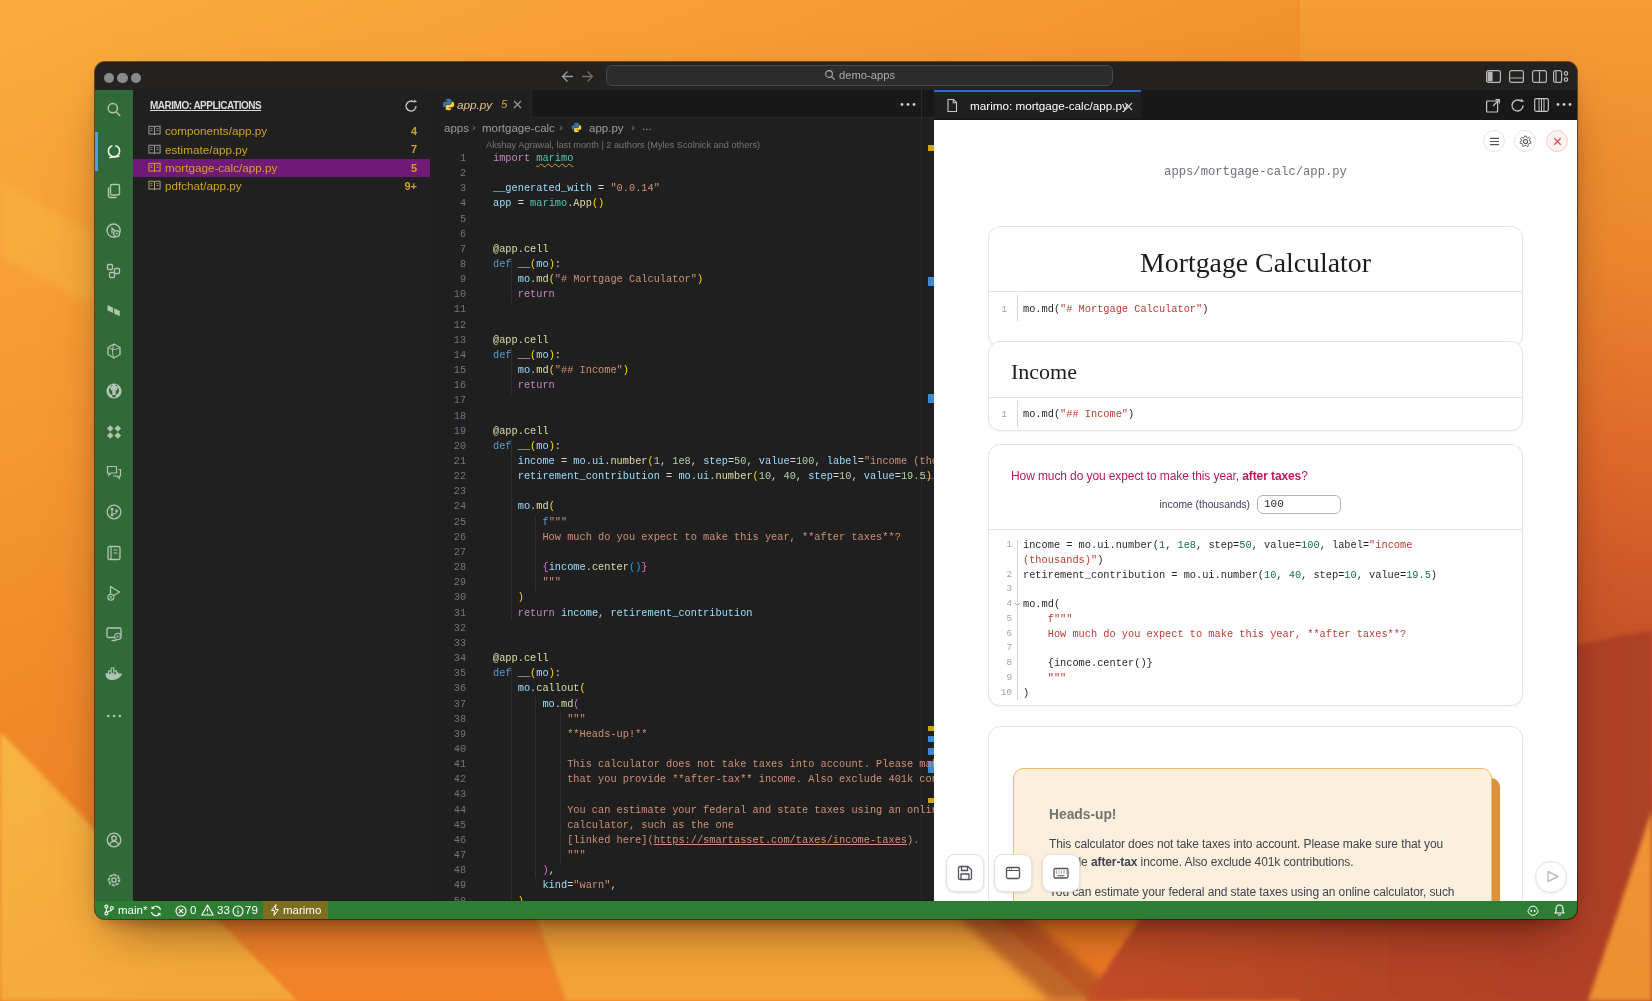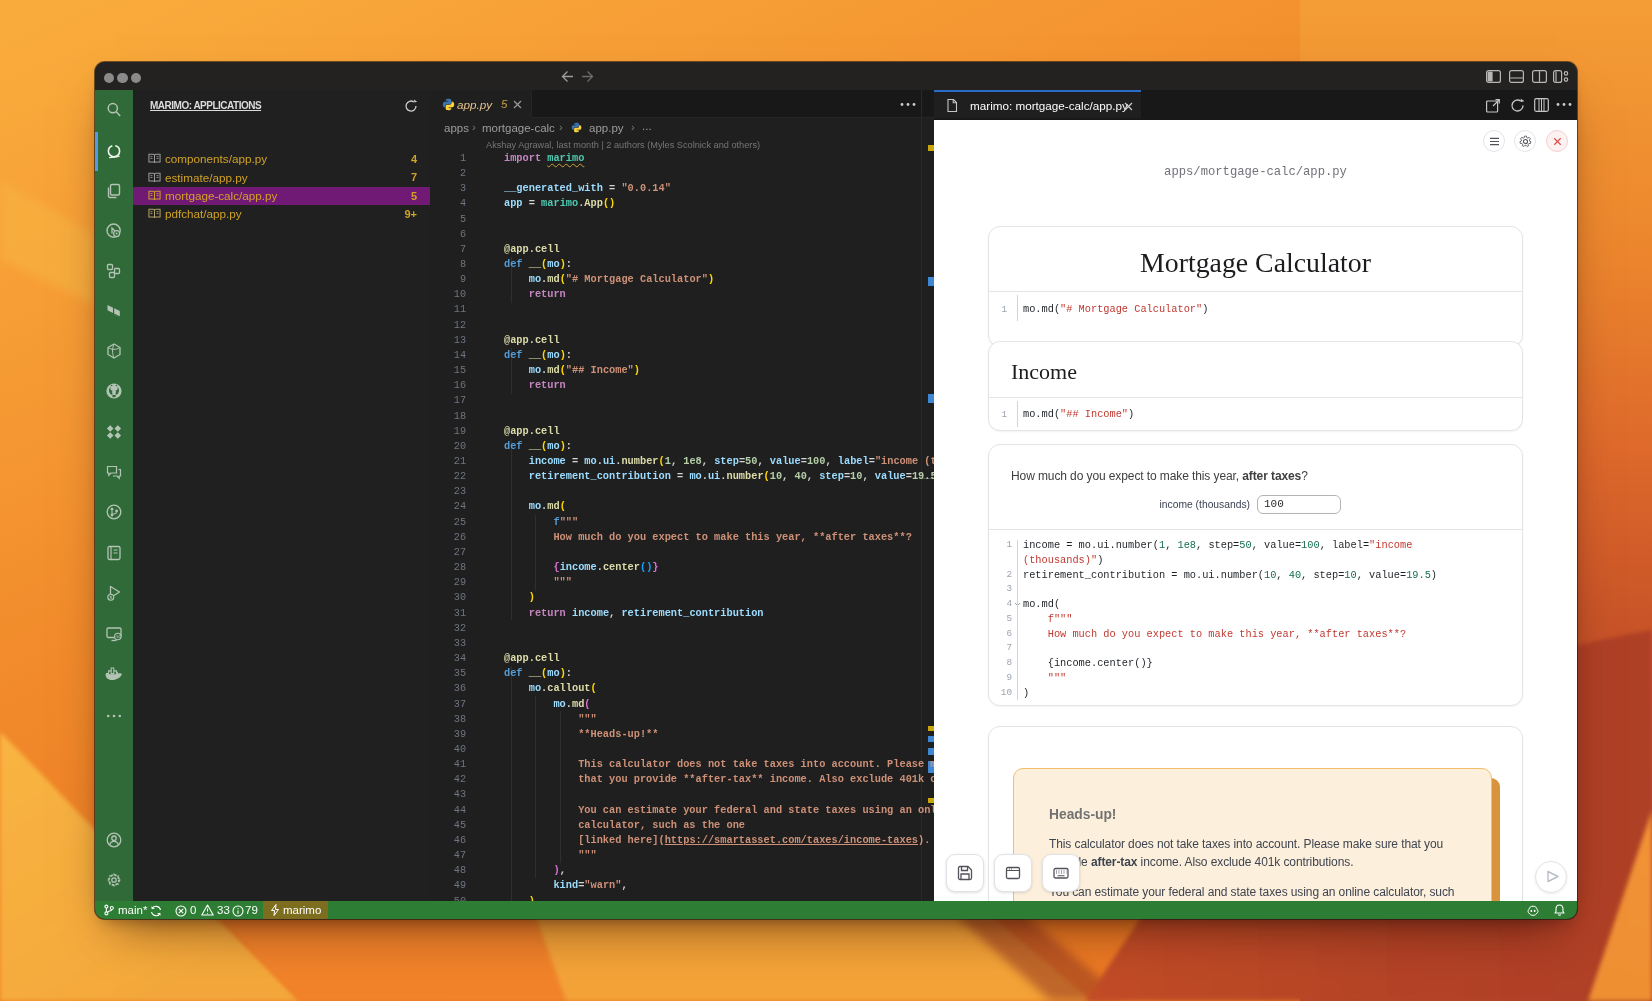--- a/index.html
+++ b/index.html
@@ -17,29 +17,29 @@
   .tl { position:absolute; top:10.5px; width:10.5px; height:10.5px; border-radius:50%; background:#8a8a8a; }
   #searchbox { position:absolute; left:511px; top:3px; width:507px; height:21px; background:#2c2c2c; border:1px solid #4a4a4a; border-radius:6px; color:#ababab; font-size:11.2px; text-align:center; line-height:19px; }
   
   #activity { position:absolute; left:0; top:28px; width:38px; height:811px; background:#316a39; }
   #sidebar { position:absolute; left:38px; top:28px; width:297px; height:811px; background:#202021; }
   #group1 { position:absolute; left:335px; top:28px; width:504px; height:811px; background:#1f1f1f; overflow:hidden; }
   #group2 { position:absolute; left:839px; top:28px; width:643px; height:811px; background:#181818; overflow:hidden; }
   #statusbar { position:absolute; left:0; top:839px; width:1482px; height:18px; background:#2e7d34; color:#fff; font-size:11.5px; }
   
   .shead { position:absolute; left:17px; top:38px; color:#dcdcdc; font-size:10px; font-weight:bold; letter-spacing:-0.5px;text-decoration:underline; }
-  .srow { position:absolute; left:0; width:297px; height:18.4px;margin-top:28px; }
+  .srow { position:absolute; left:0; width:297px; height:18.4px; }
   .srow .lbl { position:absolute; left:32px; top:2.5px; font-size:11.7px; color:#d0a226; }
   .srow .bdg { position:absolute; right:13px; top:3px; font-size:11px; color:#d0a226; font-weight:bold; }
   .srow svg { position:absolute; left:15px; top:2.5px; }
   
   #tabbar1 { position:absolute; left:0; top:0; width:504px; height:28px; background:#181818; border-bottom:1px solid #252525; }
   #tab1 { position:absolute; left:0; top:0; width:102px; height:28px; background:#1f1f1f; border-right:1px solid #252525; }
   #breadcrumb { position:absolute; left:0; top:29px; width:504px; height:15px; color:#9d9d9d; font-size:11.5px; background:#1f1f1f; }
-  #code { position:absolute; z-index:2; left:74px; top:60.9px; font-family:"Liberation Mono", monospace; font-size:10.3px; font-weight:bold; line-height:15.155px; white-space:pre; color:#d4d4d4; }
+  #code { position:absolute; z-index:2; left:63px; top:60.9px; font-family:"Liberation Mono", monospace; font-size:10.3px; font-weight:normal; line-height:15.155px; white-space:pre; color:#d4d4d4; }
   #gutter { position:absolute; left:0; top:60.9px; width:36px; text-align:right; font-family:"Liberation Mono", monospace; font-size:10.2px; line-height:15.155px; color:#6e7681; white-space:pre; }
   .k { color:#C586C0; } .t { color:#4EC9B0; } .v { color:#9CDCFE; } .f { color:#DCDCAA; }
   .s { color:#CE9178; } .n { color:#B5CEA8; } .d { color:#569CD6; } .b1 { color:#FFD700; } .b2 { color:#DA70D6; } .b3 { color:#179FFF; }
   .wavy { text-decoration:underline; text-decoration-style:wavy; text-decoration-color:#c8a53d; text-decoration-thickness:1px; text-underline-offset:2px; }
   .lnk { text-decoration:underline; }
   
   #tab2 { position:absolute; left:0; top:0; width:207px; height:28px; background:#1f1f1f; border-top:2px solid #2a6dc9; }
   #white { position:absolute; left:0; top:30px; width:643px; height:781px; background:#ffffff; overflow:hidden; }
   .card { position:absolute; left:54px; width:535px; background:#fff; border:1px solid #e4e4e7; border-radius:12px; box-shadow:0 1px 2px rgba(0,0,0,.05); }
   .mono { font-family:"Liberation Mono", monospace; }
@@ -106,20 +106,24 @@
     <div id="titlebar">
       <div class="tl" style="left:8.5px"></div>
       <div class="tl" style="left:22px"></div>
       <div class="tl" style="left:35.5px"></div>
       <svg class="abs" style="left:465px;top:8px" width="14" height="13" viewBox="0 0 14 13">
           <path d="M7.5 1.5 L2.5 6.5 L7.5 11.5 M2.5 6.5 H13" stroke="#9d9d9d" stroke-width="1.3" fill="none"></path>
         </svg>
       <svg class="abs" style="left:486px;top:8px" width="14" height="13" viewBox="0 0 14 13">
           <path d="M6.5 1.5 L11.5 6.5 L6.5 11.5 M11.5 6.5 H1" stroke="#6b6b6b" stroke-width="1.3" fill="none"></path>
         </svg>
+      <div id="searchbox"><svg style="vertical-align:-2px" width="12" height="12" viewBox="0 0 12 12">
+            <circle cx="5" cy="5" r="3.4" stroke="#ababab" fill="none" stroke-width="1.1"></circle>
+            <path d="M7.6 7.6 L10.6 10.6" stroke="#ababab" stroke-width="1.1"></path>
+          </svg> demo-apps</div>
       <svg class="abs" style="left:1391px;top:8px" width="15" height="13" viewBox="0 0 15 13">
           <rect x="0.6" y="0.6" width="13.8" height="11.8" rx="2" stroke="#b6b6b6" fill="none" stroke-width="1.2"></rect>
           <rect x="1.6" y="1.6" width="5" height="9.8" fill="#b6b6b6"></rect>
         </svg>
       <svg class="abs" style="left:1414px;top:8px" width="15" height="13" viewBox="0 0 15 13">
           <rect x="0.6" y="0.6" width="13.8" height="11.8" rx="2" stroke="#b6b6b6" fill="none" stroke-width="1.2"></rect>
           <path d="M1.2 8 H13.8" stroke="#b6b6b6" stroke-width="1.2"></path>
         </svg>
       <svg class="abs" style="left:1437px;top:8px" width="15" height="13" viewBox="0 0 15 13">
           <rect x="0.6" y="0.6" width="13.8" height="11.8" rx="2" stroke="#b6b6b6" fill="none" stroke-width="1.2"></rect>
@@ -412,21 +416,21 @@
 
         <div class="card" style="top:221px;height:90px">
           <div class="abs" style="left:22px;top:17px;font-family:'Liberation Serif',serif;font-size:22px;color:#1c1c1f">Income</div>
           <div class="abs" style="left:0;top:55px;width:533px;height:1px;background:#e4e4e7"></div>
           <div class="cgut" style="left:0;top:67px;width:18px">1</div>
           <div class="abs" style="left:27.5px;top:59px;width:1px;height:26px;background:#d4d4d8"></div>
           <div class="codeline" style="left:34px;top:66px">mo.md(<span class="red">"## Income"</span>)</div>
         </div>
 
         <div class="card" style="top:324px;height:262px">
-          <div class="abs" style="left:22px;top:24px;font-size:12px;letter-spacing:-0.1px;color:#404040">How much do you expect to make this year, <b>after taxes</b>?</div>
+          <div class="abs" style="left:22px;top:24px;font-size:12px;letter-spacing:-0.1px;color:#be185d">How much do you expect to make this year, <b>after taxes</b>?</div>
           <div class="abs" style="right:272px;top:54px;font-size:10.3px;color:#3b4252">income (thousands)</div>
           <div class="abs" style="left:268px;top:49.5px;width:84px;height:19px;border:1px solid #b4b4b8;border-radius:6px;padding-left:6px;font-family:'Liberation Mono',monospace;font-size:11px;line-height:17px;color:#1f2328">100</div>
           <div class="abs" style="left:0;top:84px;width:533px;height:1px;background:#e4e4e7"></div>
           <div class="cgut" style="left:0;top:93px;width:23px;line-height:14.78px">1<br>&nbsp;<br>2<br>3<br>4<br>5<br>6<br>7<br>8<br>9<br>10</div>
           <svg class="abs" style="left:25px;top:157px" width="7" height="5" viewBox="0 0 7 5">
               <path d="M1 1 L3.5 3.5 L6 1" stroke="#9ca3af" fill="none" stroke-width="1"></path>
             </svg>
           <div class="abs" style="left:27.5px;top:95px;width:1px;height:160px;background:#d4d4d8"></div>
           <div class="codeline" style="left:34px;top:93px;line-height:14.78px">income = mo.ui.number(<span class="grn">1</span>, <span class="grn">1e8</span>, step=<span class="grn">50</span>, value=<span class="grn">100</span>, label=<span class="red">"income</span>
 <span class="red">(thousands)"</span>)

